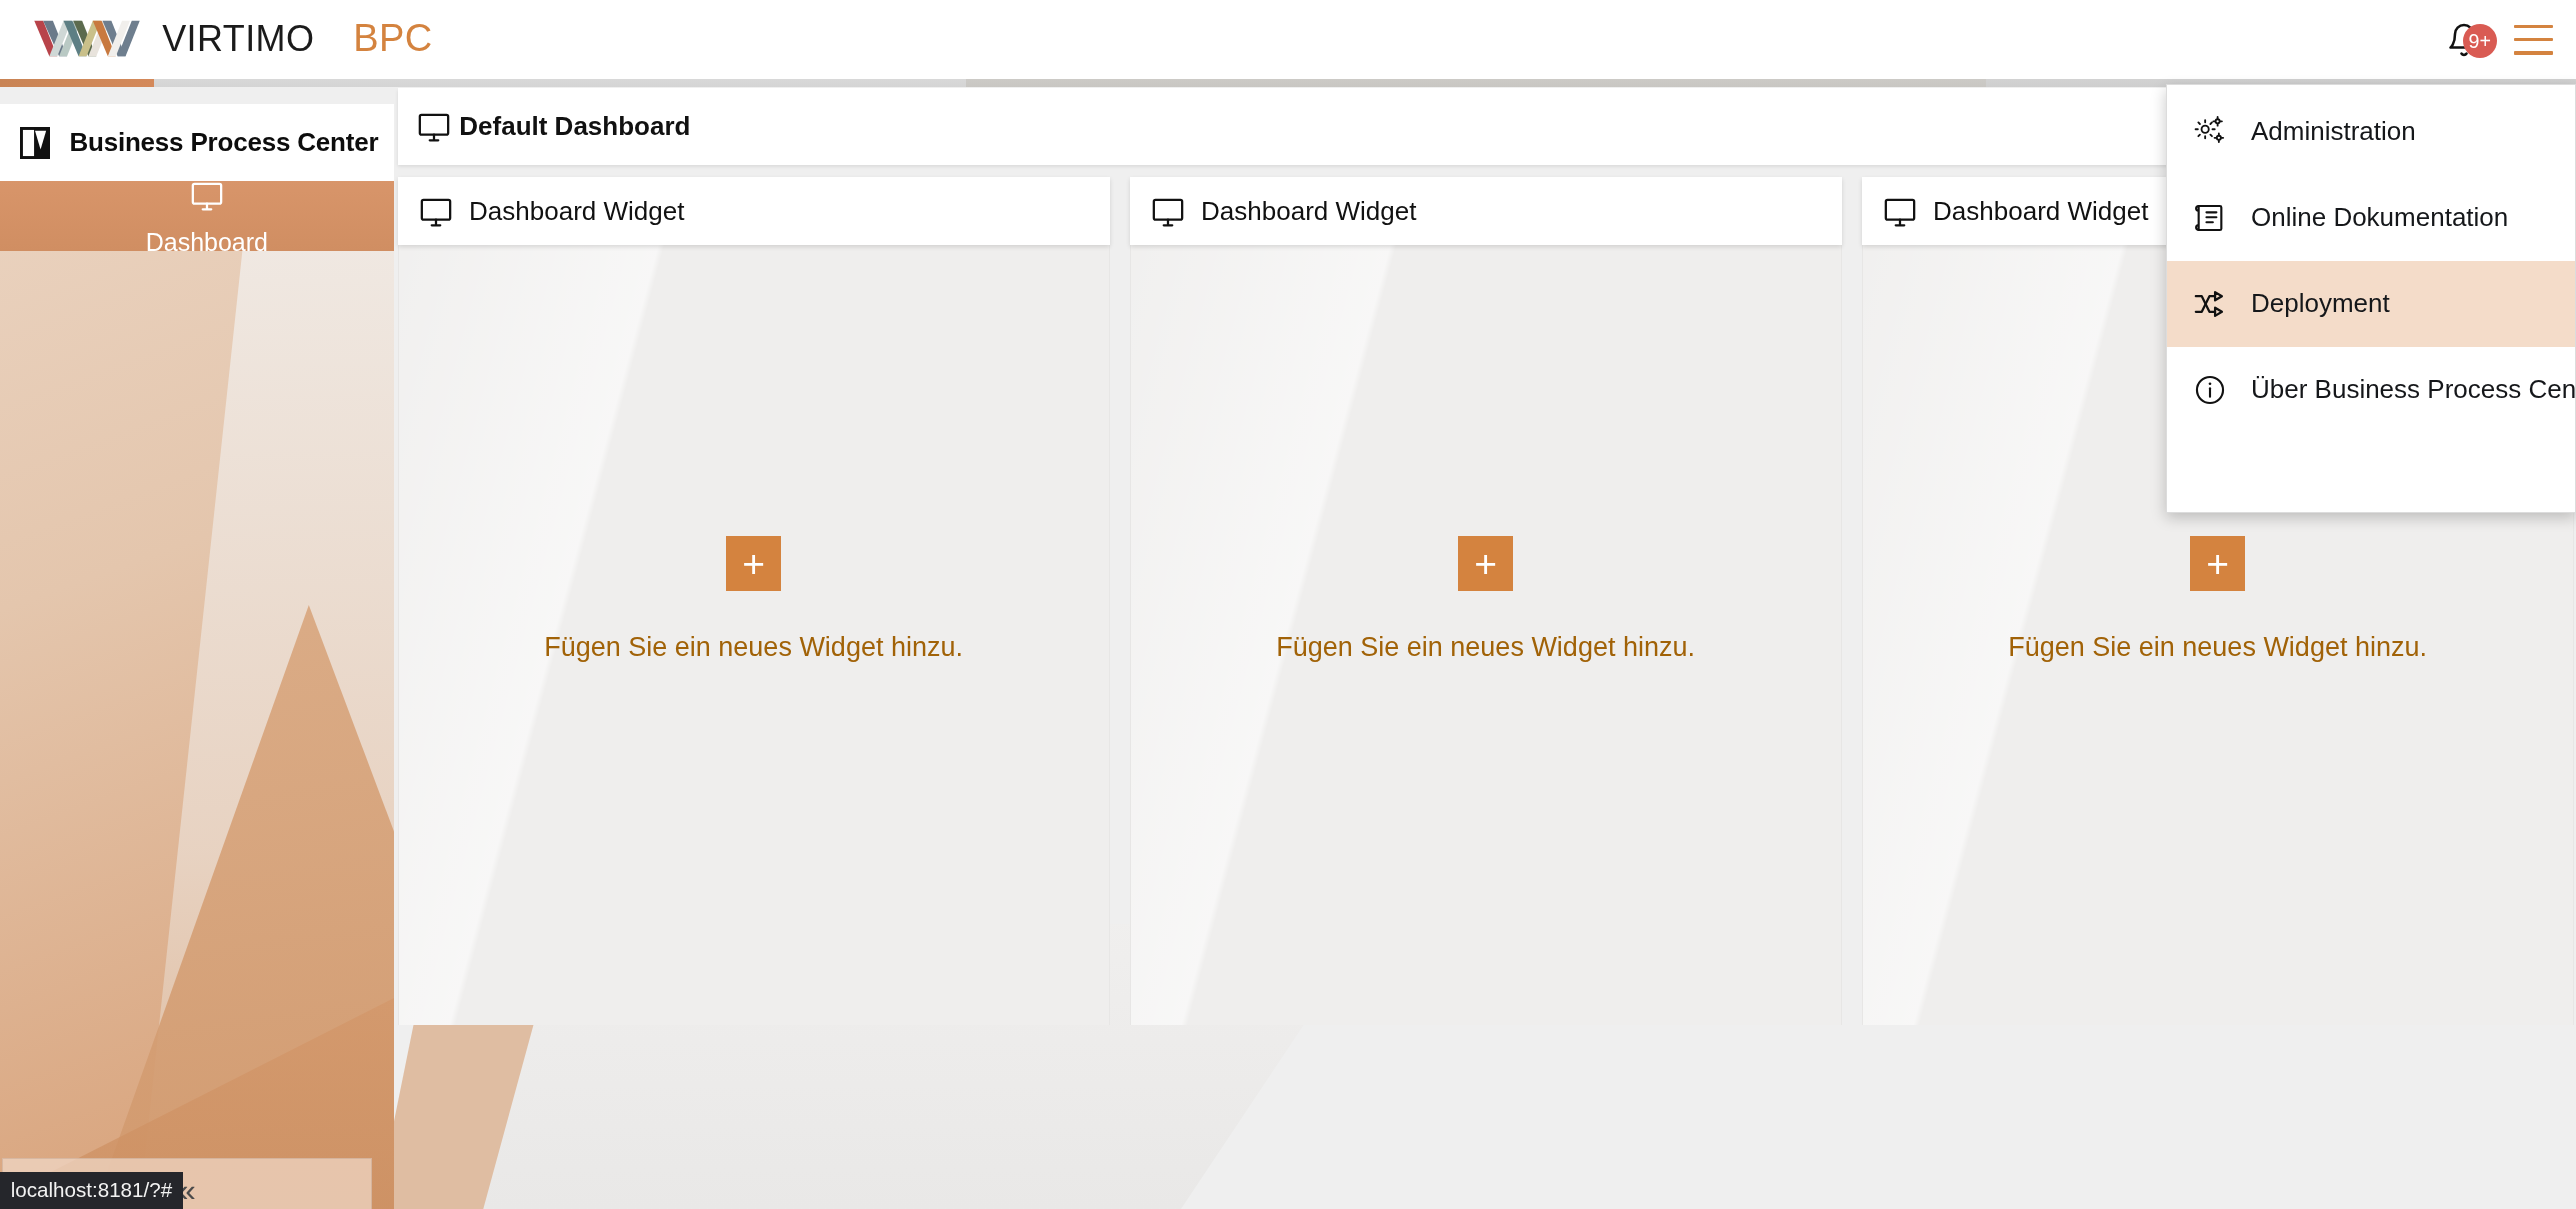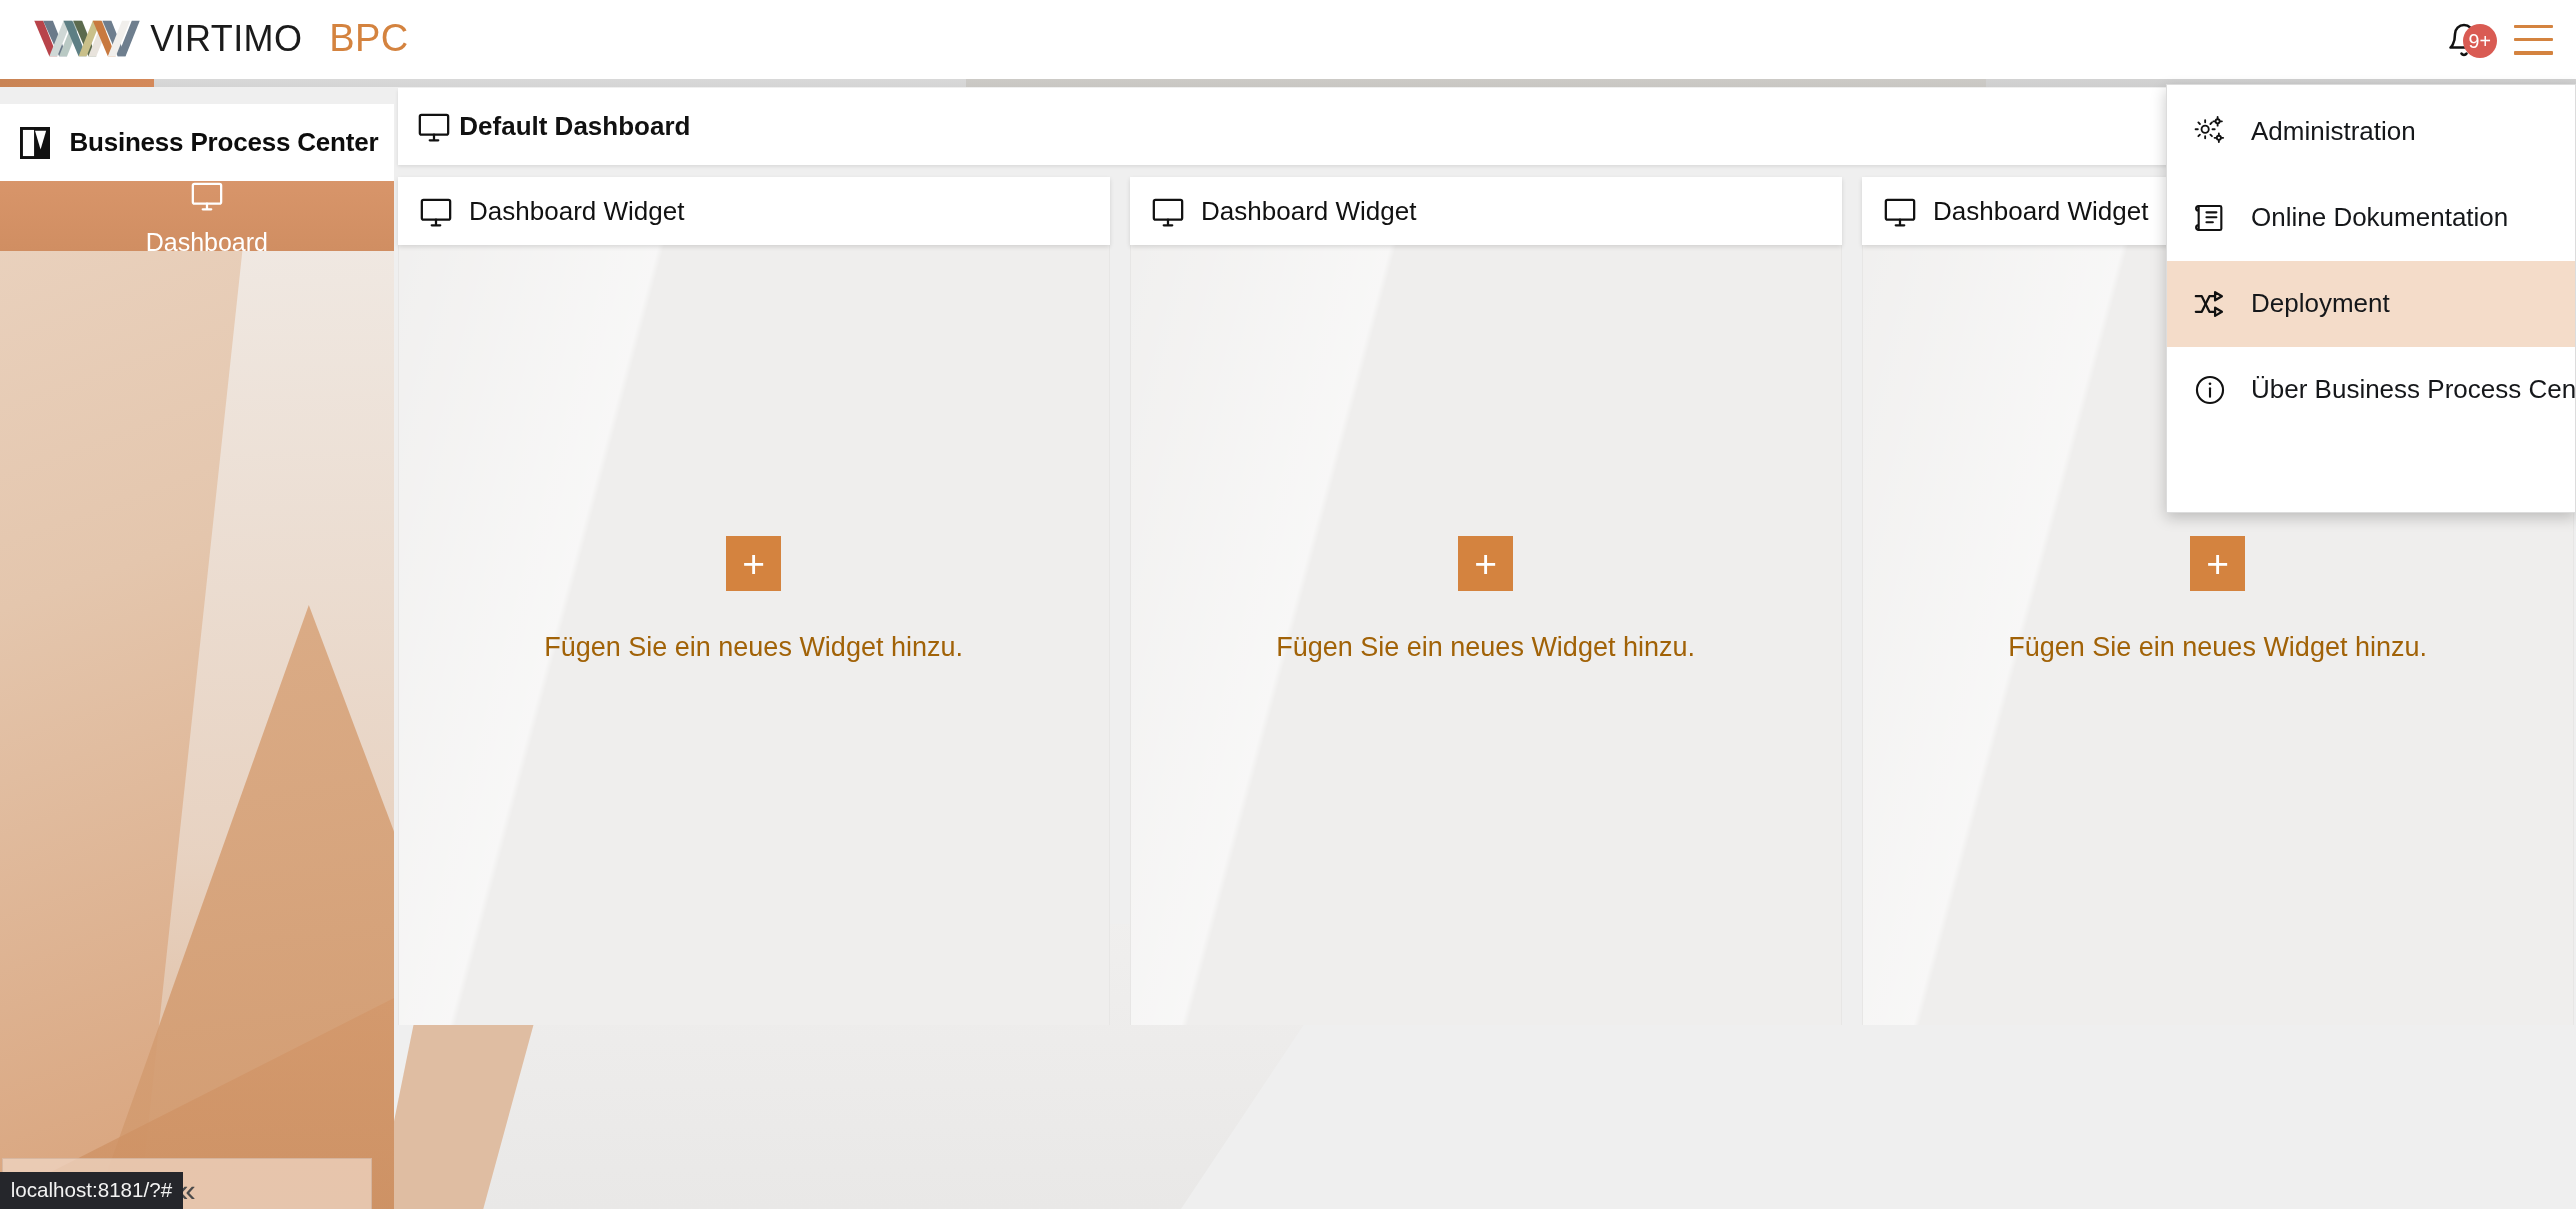--- a/index.html
+++ b/index.html
@@ -13,21 +13,21 @@
 
   
   #app{ position:relative; width:2576px; height:1209px; }
 
   .topbar{
     position:absolute; left:0; top:0; width:2576px; height:79px;
     background:#ffffff; z-index:40;
   }
   .brand{
     position:absolute; left:34px; top:7.2px; height:63px;
-    display:flex; align-items:center; gap:4px;
+    display:flex; align-items:center; gap:16px;
   }
   .logo-zig{ width:114px; height:39px; display:block; }
   .brand-word{
     font-size:36px; letter-spacing:0.4px; color:#1b1b1b;
     font-weight:400; margin-left:-1.8px;
   }
   .brand-bpc{
     font-size:38px; color:#d4833f; font-weight:400; margin-left:23px;
     letter-spacing:0.4px;
     text-align:right;

